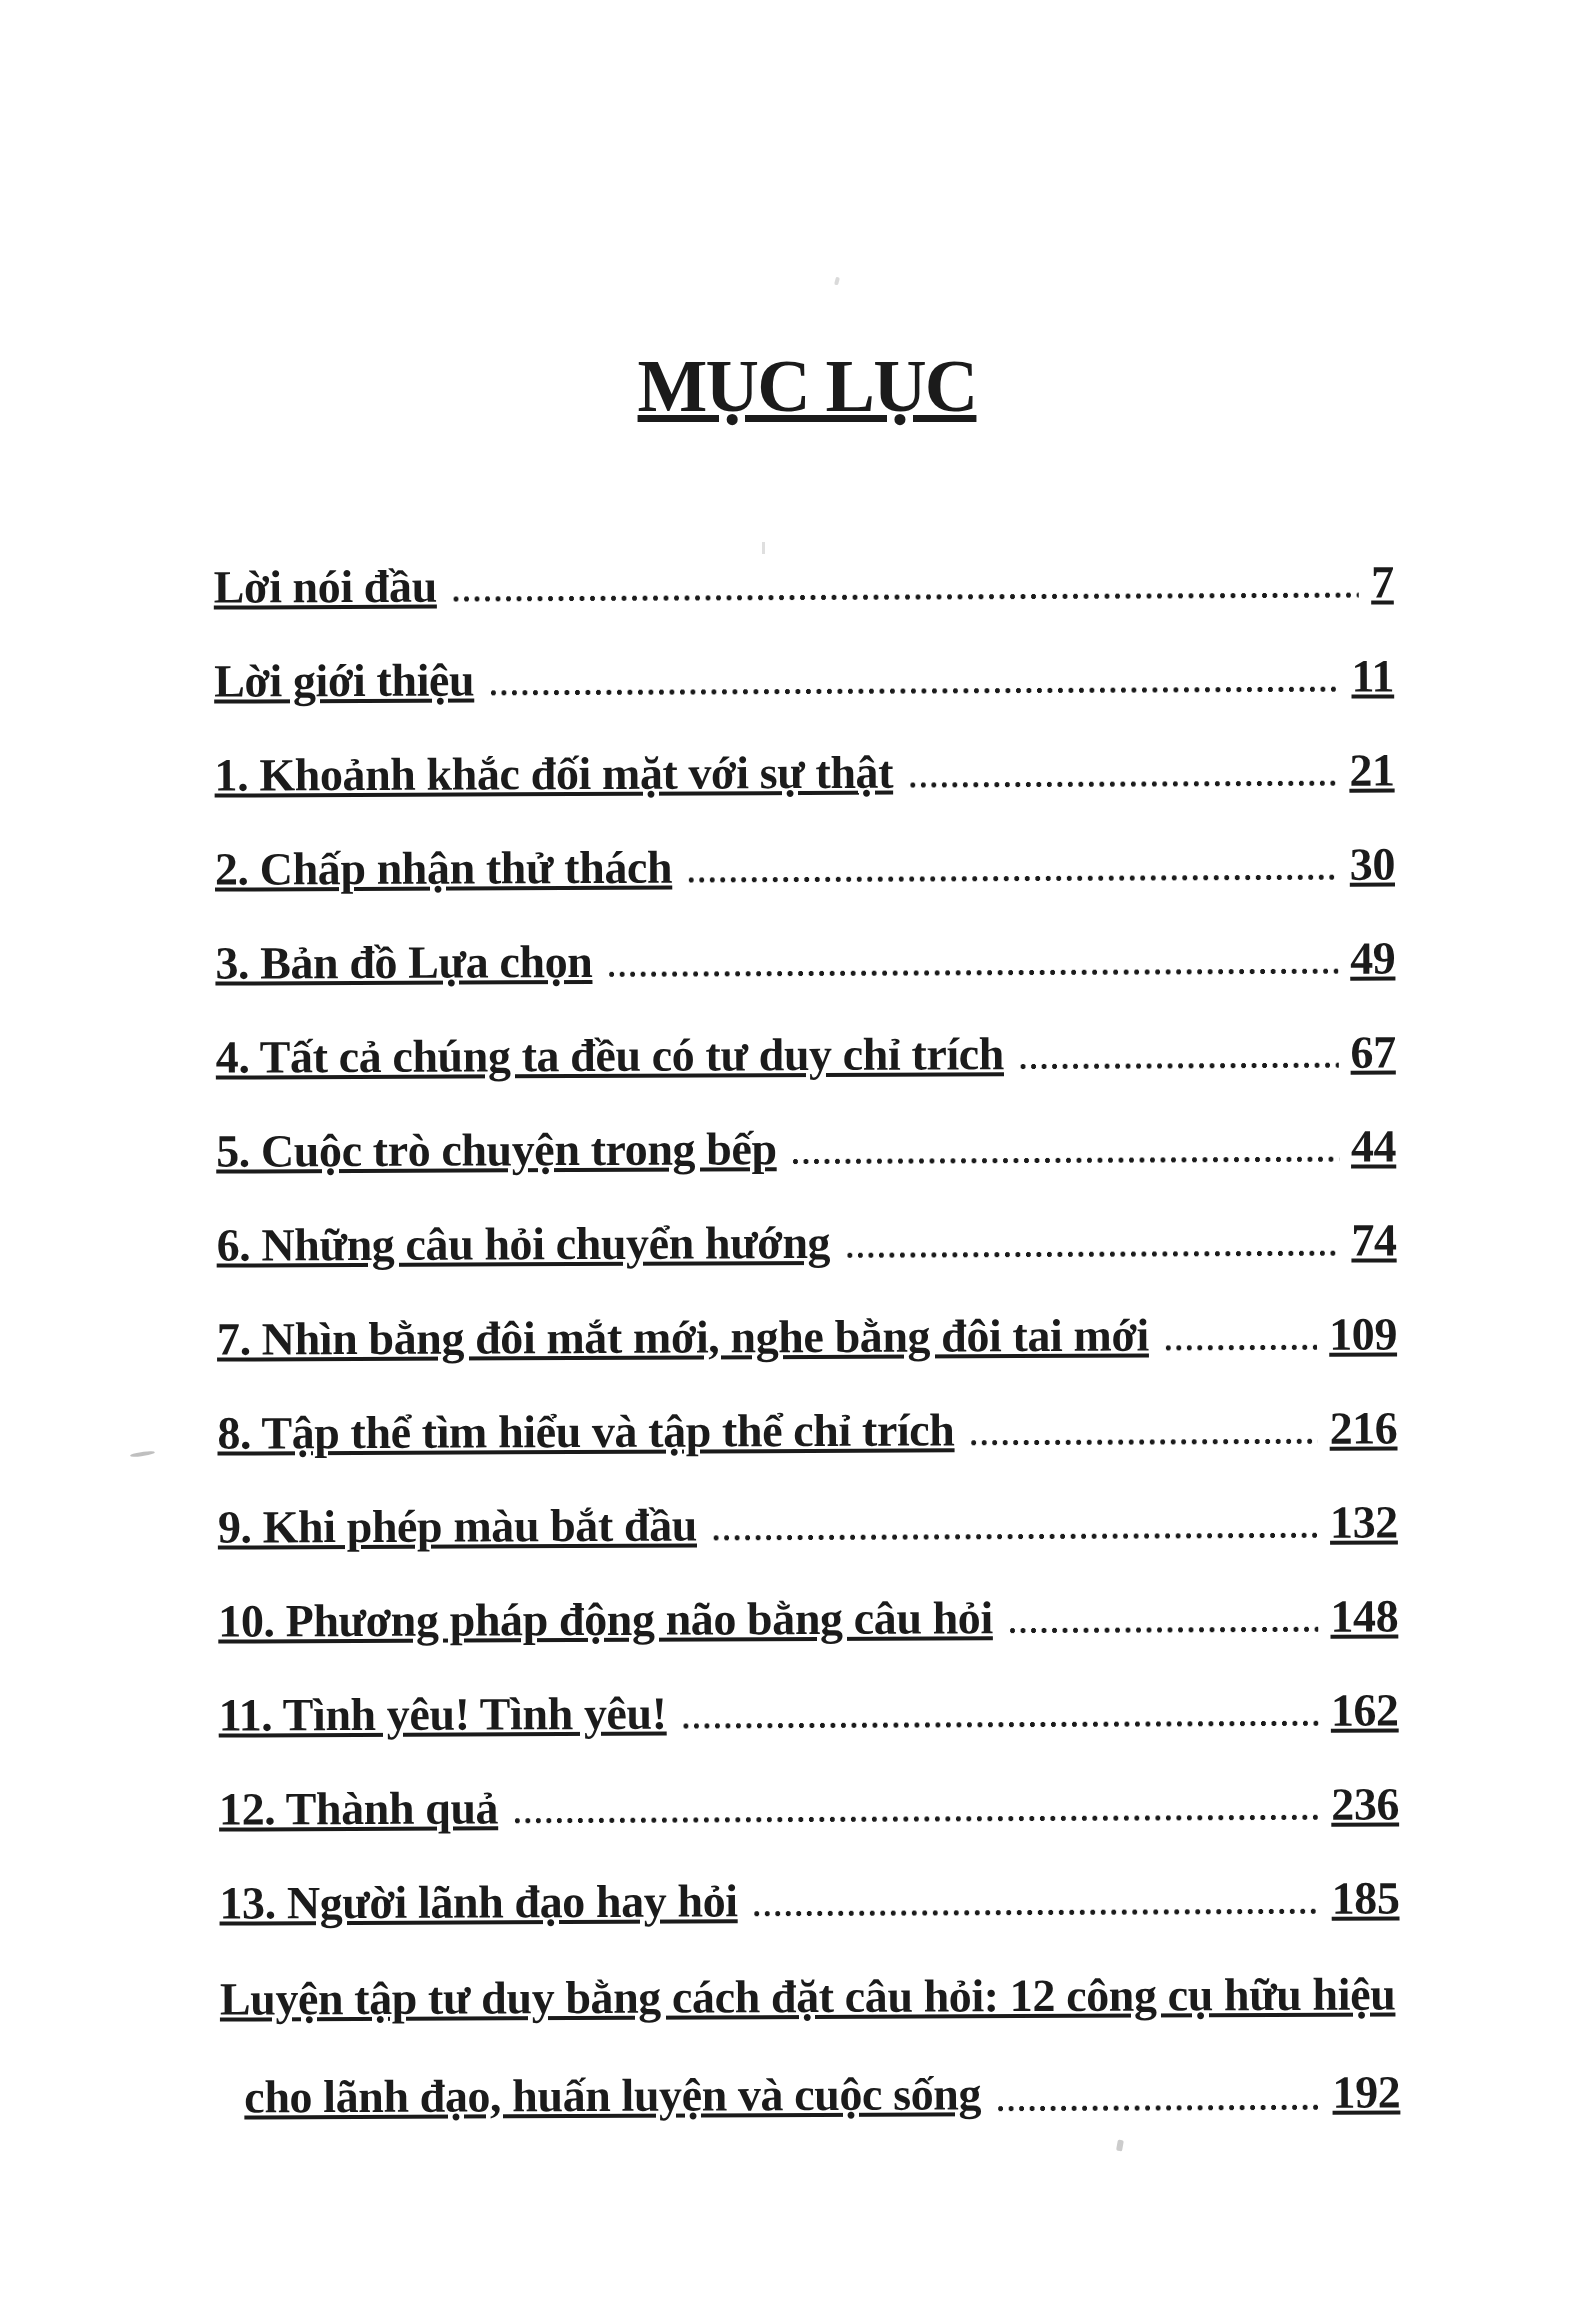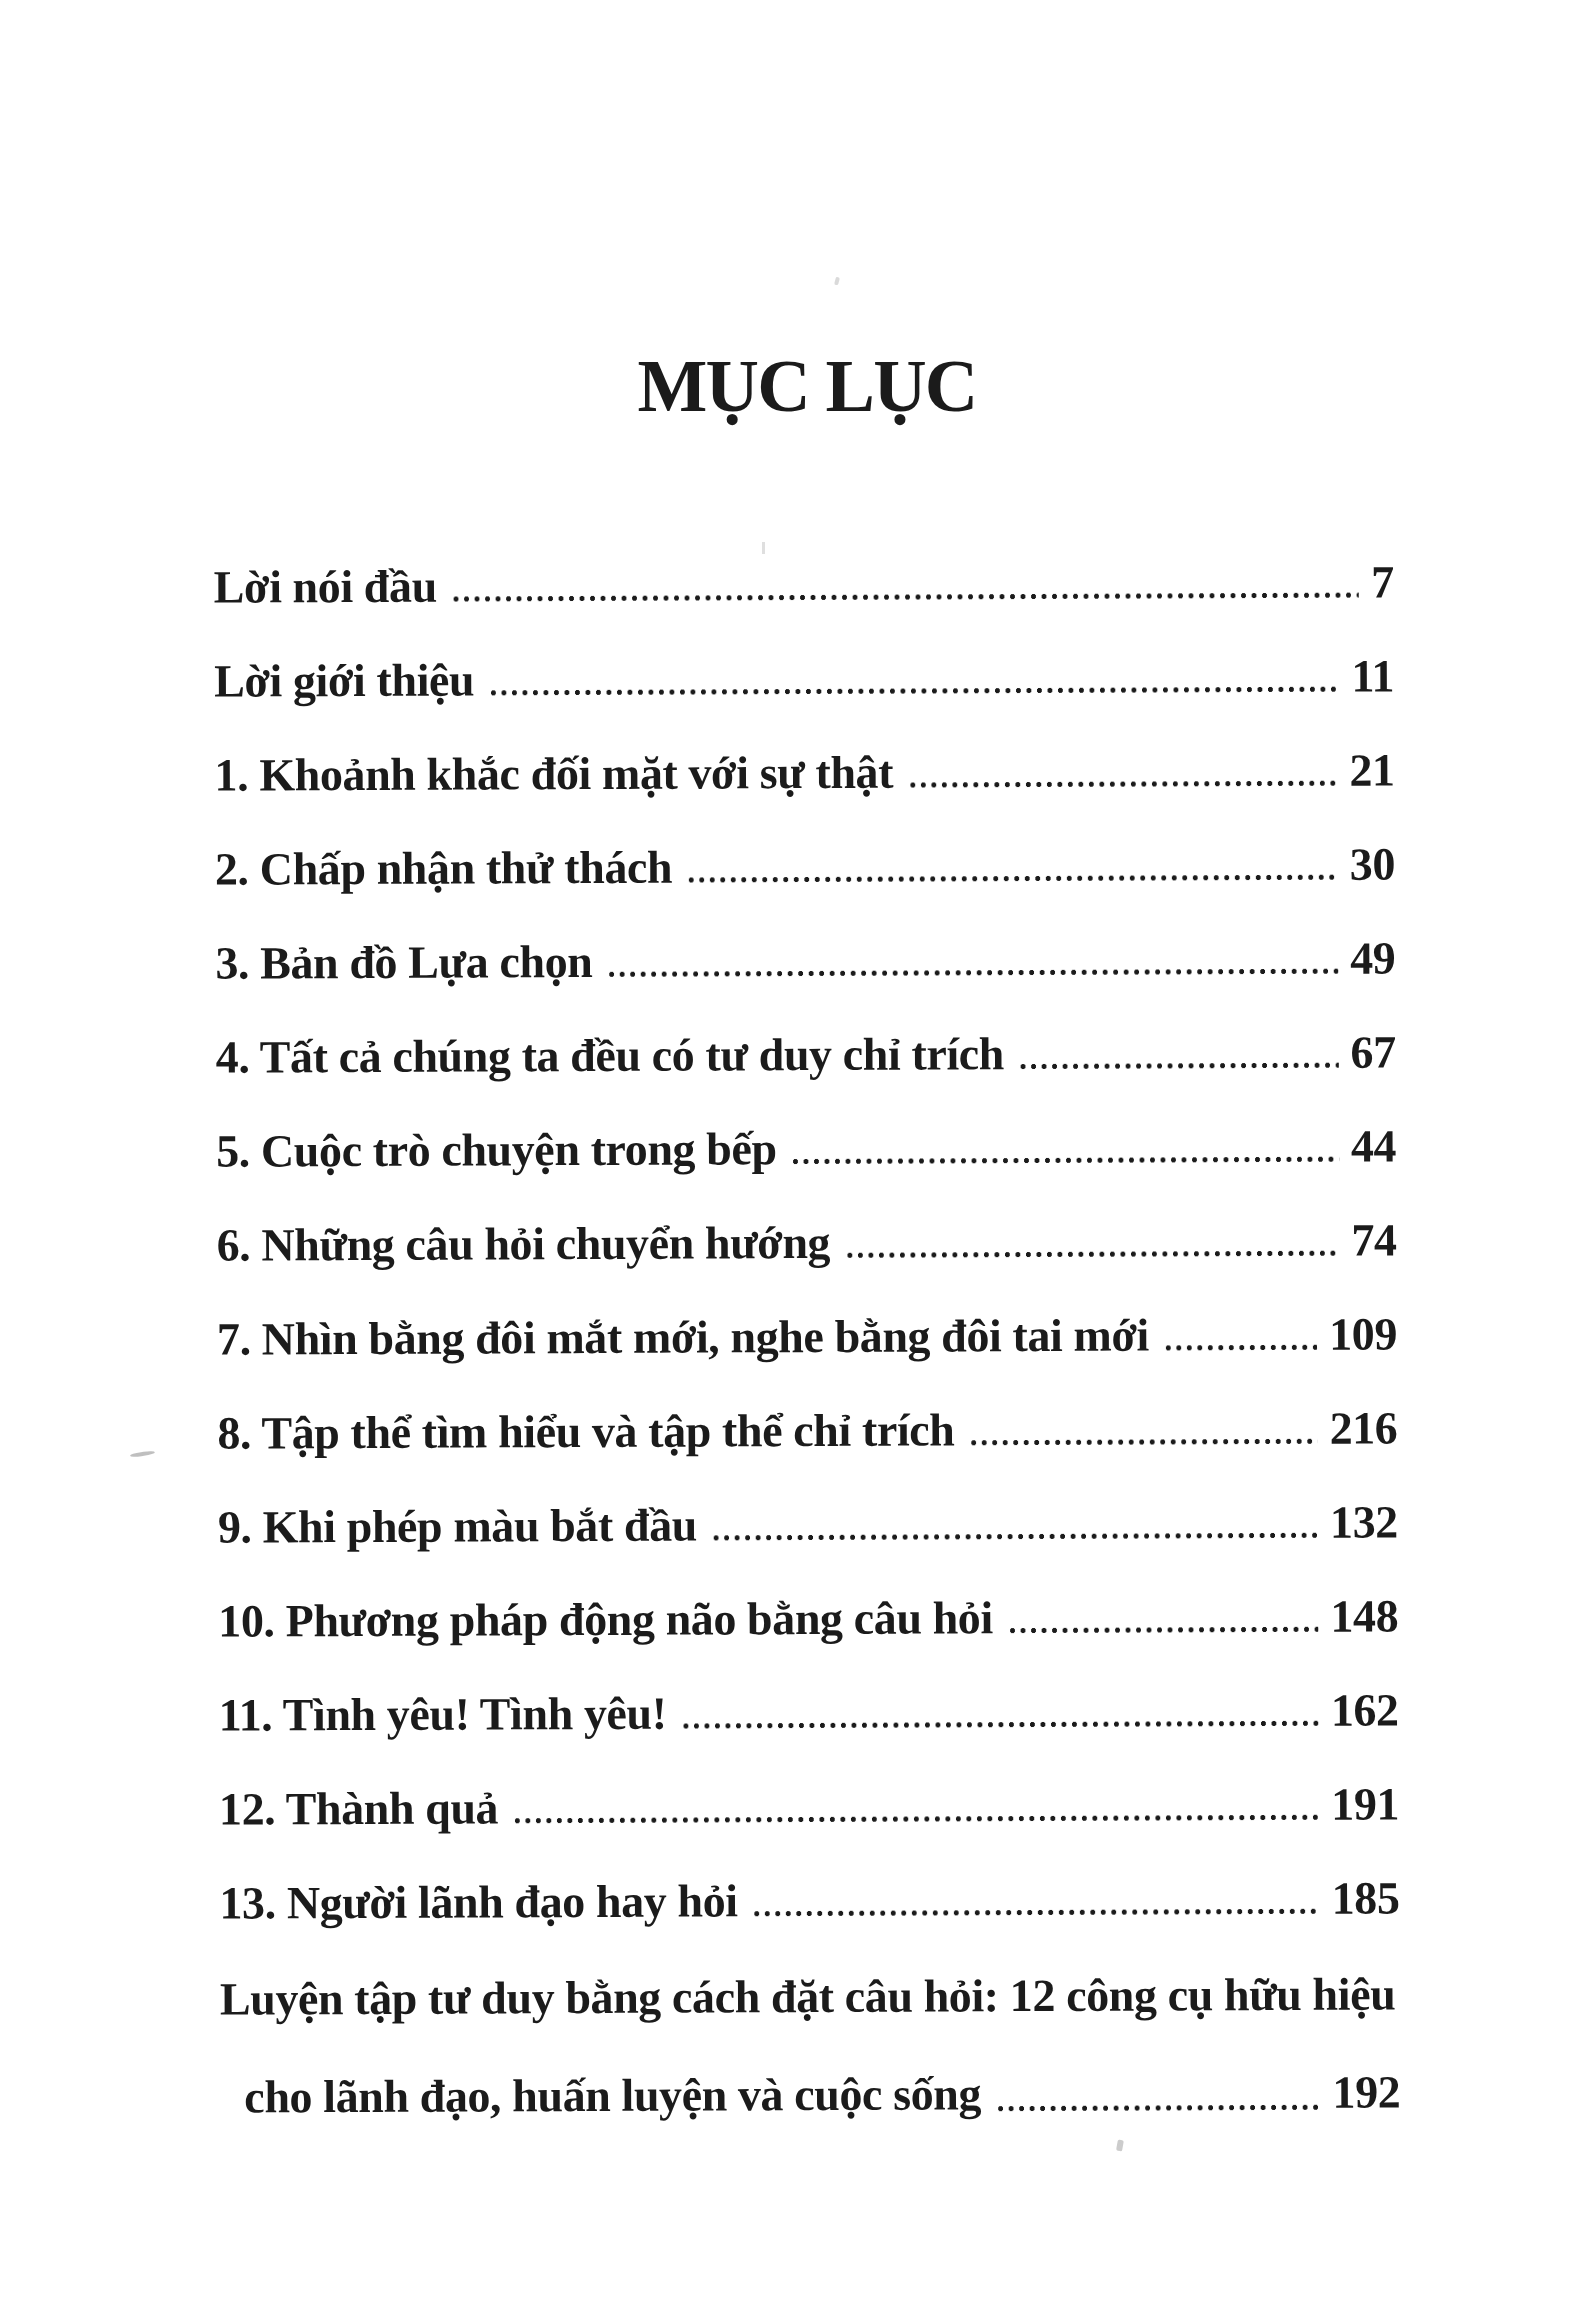--- a/index.html
+++ b/index.html
@@ -12,20 +12,21 @@
     background: #ffffff;
     font-family: "Liberation Serif", "DejaVu Serif", serif;
     color: #1b1b1b;
     position: relative;
     overflow: hidden;
   }
   .page {
     width: 100%;
     height: 100%;
     position: relative;
+    text-decoration: underline;
   }
   .title {
     margin: 0;
     padding-top: 349px;
     line-height: 1;
     text-align: center;
     font-size: 74px;
     font-weight: bold;
     letter-spacing: -1.8px;
     transform: translateX(10.5px);
@@ -187,21 +188,21 @@
 
     <div class="row">
       <span class="label">11. Tình yêu! Tình yêu!</span>
       <span class="leader"></span>
       <span class="pnum">162</span>
     </div>
 
     <div class="row">
       <span class="label">12. Thành quả</span>
       <span class="leader"></span>
-      <span class="pnum">191</span>
+      <span class="pnum">236</span>
     </div>
 
     <div class="row">
       <span class="label">13. Người lãnh đạo hay hỏi</span>
       <span class="leader"></span>
       <span class="pnum">185</span>
     </div>
 
     <div class="row row-wrap-first">
       <span class="label">Luyện tập tư duy bằng cách đặt câu hỏi: 12 công cụ hữu hiệu</span>

